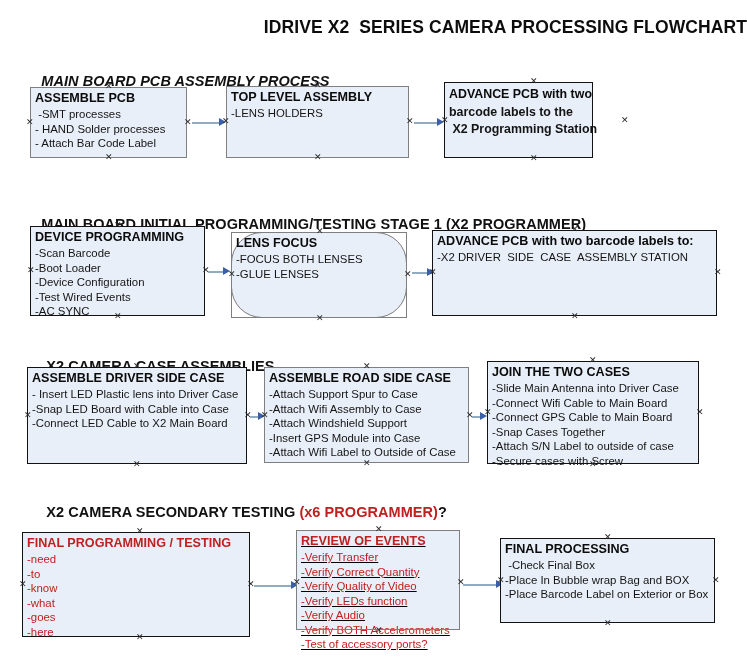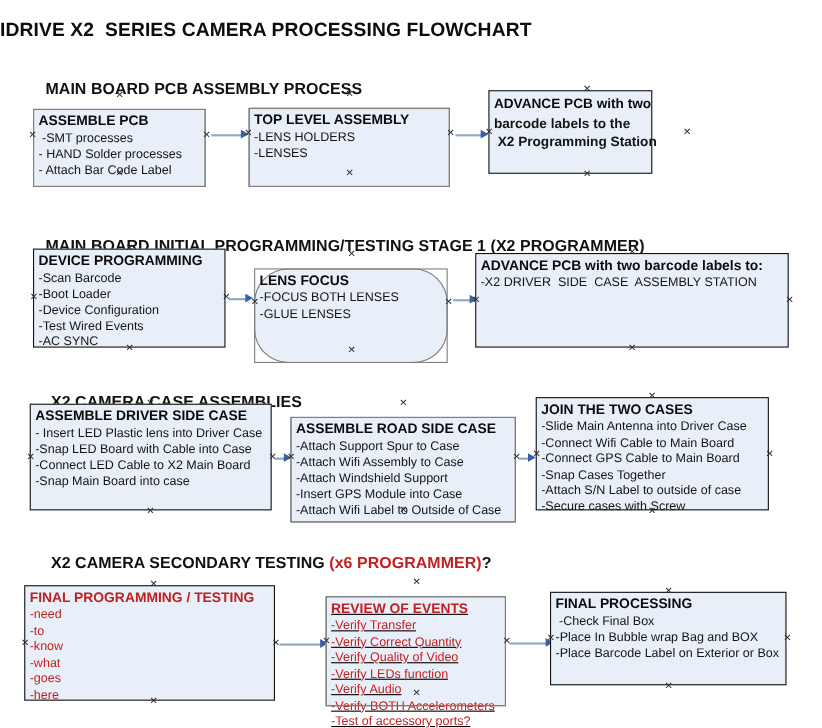--- a/index.html
+++ b/index.html
@@ -18,21 +18,21 @@
     background: #ffffff;
     overflow: hidden;
   }
 
   
   .main-title {
     position: absolute;
     left: 0;
     top: 17px;
     width: 747px;
-    text-align: left;
+    text-align: right;
     font-size: 17.5px;
     font-weight: bold;
     color: #0d0d0d;
     letter-spacing: 0.1px;
     white-space: pre;
   }
 
   
   .section-header {
     position: absolute;
@@ -54,21 +54,20 @@
     position: absolute;
     background: #e9eff8;
     border: 1px solid #121212;
     box-sizing: border-box;
     padding: 3px 2px 2px 4px;
     overflow: visible;
   }
   .box.shadowed {
     border: 1px solid #7b7b7b;
     box-shadow: inset 0 0 0 1px #e9eff8;
-    margin-top: 12px;
   }
   .box.shadowed::before {
     content: "";
     position: absolute;
     left: -1px; top: -1px; right: -1px; bottom: -1px;
     border: 1px solid #7f7f7f;
     pointer-events: none;
   }
   .box-title {
     font-size: 12.6px;
@@ -116,42 +115,41 @@
   }
   .handle::after { content: "\2715"; }
 </style>
 </head>
 <body>
 
 <div id="page">
 
   <div class="main-title">IDRIVE X2  SERIES CAMERA PROCESSING FLOWCHART</div>
 
-  <div class="section-header" style="left:25px; top:57px;">
+  <div class="section-header" style="left:25px; top:57px;font-style:italic;">
     <span>MAIN BOARD PCB ASSEMBLY PROCESS</span>
   </div>
 
   <div class="box shadowed" style="left:30px; top:87px; width:157px; height:71px;">
     <div class="box-title">ASSEMBLE PCB</div>
     <div class="box-line"> -SMT processes</div>
     <div class="box-line">- HAND Solder processes</div>
     <div class="box-line">- Attach Bar Code Label</div>
   </div>
   <div class="handle" style="left:105px; top:83px;"></div>
   <div class="handle" style="left:105px; top:154px;"></div>
   <div class="handle" style="left:26px; top:119px;"></div>
   <div class="handle" style="left:184px; top:119px;"></div>
 
   <div class="arrow-line" style="left:192px; top:122px; width:28px;"></div>
   <div class="arrow-head" style="left:219px; top:118px;"></div>
 
   <div class="box shadowed" style="left:226px; top:86px; width:183px; height:72px;">
     <div class="box-title">TOP LEVEL ASSEMBLY</div>
     <div class="box-line">-LENS HOLDERS</div>
-    <div class="box-line">-LENSES</div>
   </div>
   <div class="handle" style="left:314px; top:82px;"></div>
   <div class="handle" style="left:314px; top:154px;"></div>
   <div class="handle" style="left:222px; top:118px;"></div>
   <div class="handle" style="left:406px; top:118px;"></div>
 
   <div class="arrow-line" style="left:414px; top:122px; width:24px;"></div>
   <div class="arrow-head" style="left:437px; top:118px;"></div>
 
   <div class="box" style="left:444px; top:82px; width:149px; height:76px;">
@@ -208,21 +206,20 @@
 
   <div class="section-header" style="left:30px; top:342px;">
     <span>X2 CAMERA CASE ASSEMBLIES</span>
   </div>
 
   <div class="box" style="left:27px; top:367px; width:220px; height:97px;">
     <div class="box-title">ASSEMBLE DRIVER SIDE CASE</div>
     <div class="box-line">- Insert LED Plastic lens into Driver Case</div>
     <div class="box-line">-Snap LED Board with Cable into Case</div>
     <div class="box-line">-Connect LED Cable to X2 Main Board</div>
-    <div class="box-line">-Snap Main Board into case</div>
   </div>
   <div class="handle" style="left:133px; top:363px;"></div>
   <div class="handle" style="left:133px; top:461px;"></div>
   <div class="handle" style="left:24px; top:412px;"></div>
   <div class="handle" style="left:244px; top:412px;"></div>
 
   <div class="arrow-line" style="left:250px; top:416px; width:10px;"></div>
   <div class="arrow-head" style="left:258px; top:412px;"></div>
 
   <div class="box shadowed" style="left:264px; top:367px; width:205px; height:96px;">

